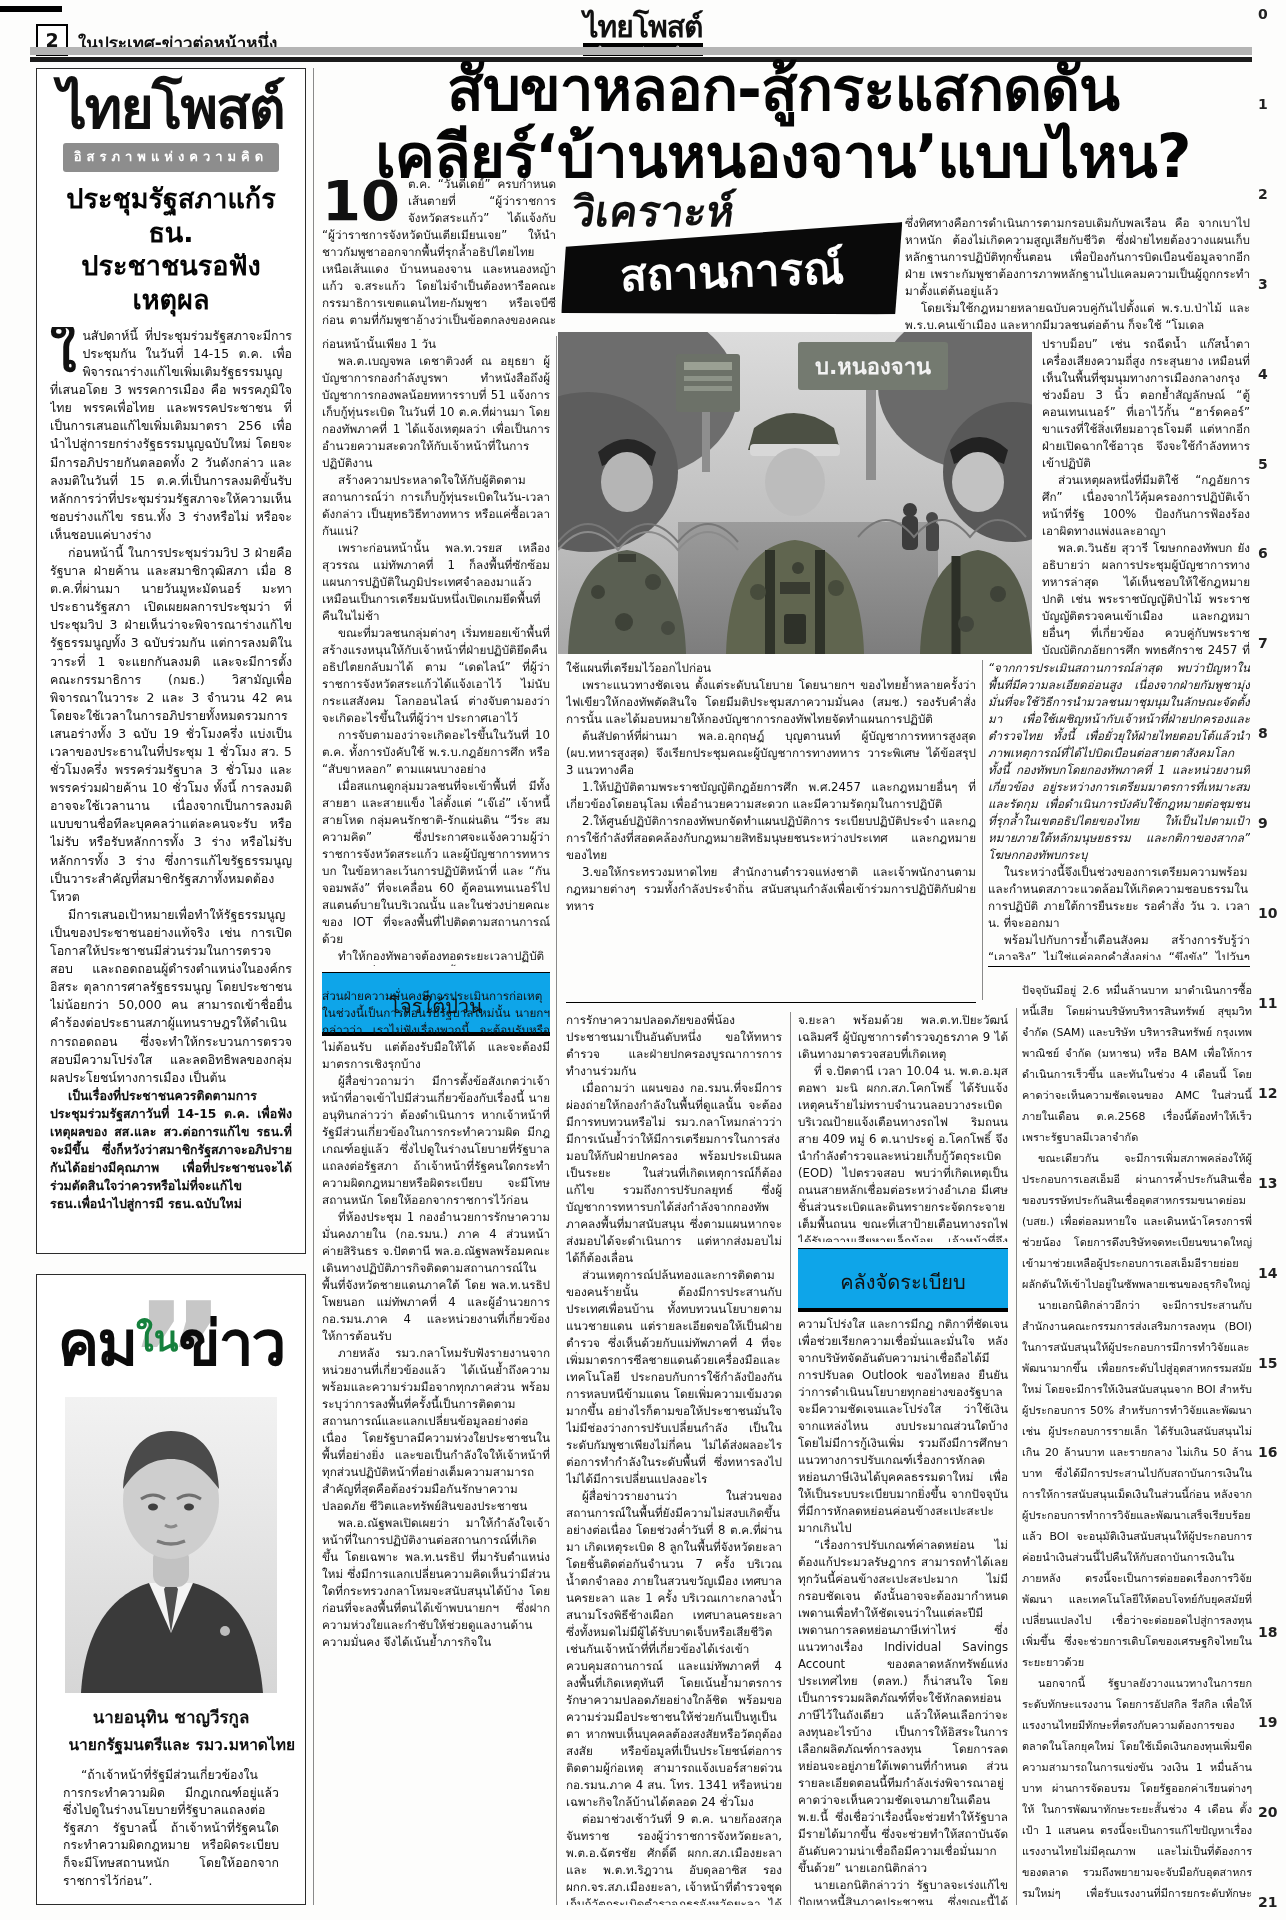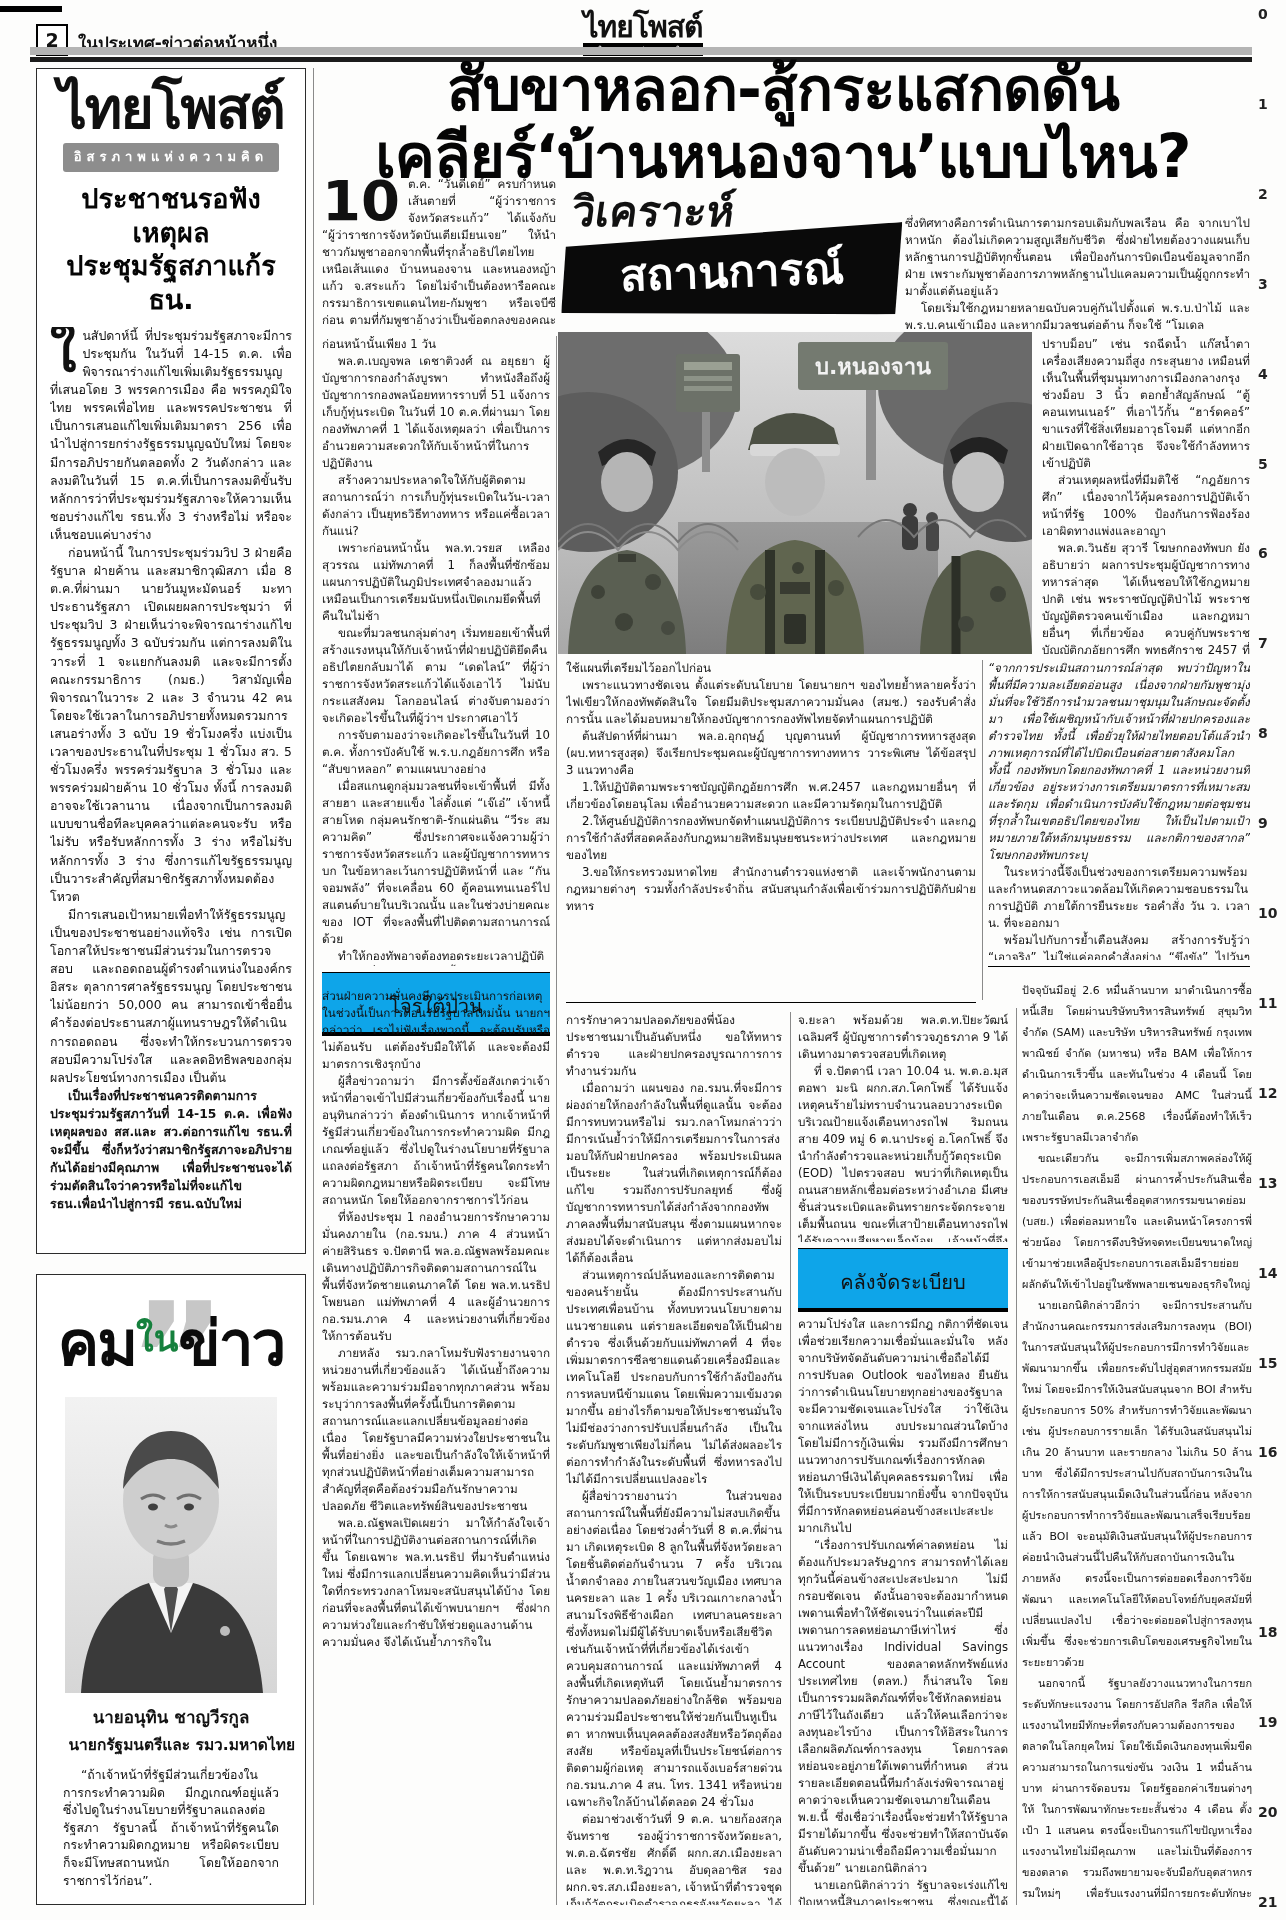--- a/index.html
+++ b/index.html
@@ -106,22 +106,22 @@
   <div class="abs vrule" style="left:313px;top:68px;height:1837px;"></div>
   <div class="abs vrule" style="left:556px;top:336px;height:1569px;"></div>
   <div class="abs vrule" style="left:790px;top:1012px;height:893px;"></div>
   <div class="abs vrule" style="left:982px;top:660px;height:340px;"></div>
   <div class="abs vrule" style="left:1016px;top:1008px;height:897px;"></div>
 
   <div class="abs box" style="left:36px;top:68px;width:270px;height:1186px;padding:10px 13px;box-sizing:border-box;">
     <div class="llogo">ไทยโพสต์</div>
     <div class="lbar">อิสรภาพแห่งความคิด</div>
     <div class="lhead">
+      <div>ประชุมรัฐสภาแก้รธน.</div>
       <div>ประชาชนรอฟังเหตุผล</div>
-      <div>ประชุมรัฐสภาแก้รธน.</div>
     </div>
     <div class="lbody" style="height:918px;overflow:hidden;">
       <p class="first"><span class="dropT">ใ</span><span>นสัปดาห์นี้ ที่ประชุมร่วมรัฐสภาจะมีการประชุมกัน ในวันที่ 14-15 ต.ค. เพื่อพิจารณาร่างแก้ไขเพิ่มเติมรัฐธรรมนูญ ที่เสนอโดย 3 พรรคการเมือง คือ พรรคภูมิใจไทย พรรคเพื่อไทย และพรรคประชาชน ที่เป็นการเสนอแก้ไขเพิ่มเติมมาตรา 256 เพื่อนำไปสู่การยกร่างรัฐธรรมนูญฉบับใหม่ โดยจะมีการอภิปรายกันตลอดทั้ง 2 วันดังกล่าว และลงมติในวันที่ 15 ต.ค.ที่เป็นการลงมติขั้นรับหลักการว่าที่ประชุมร่วมรัฐสภาจะให้ความเห็นชอบร่างแก้ไข รธน.ทั้ง 3 ร่างหรือไม่ หรือจะเห็นชอบแค่บางร่าง</span></p>
       <div>
           <p>ก่อนหน้านี้ ในการประชุมร่วมวิป 3 ฝ่ายคือ รัฐบาล ฝ่ายค้าน และสมาชิกวุฒิสภา เมื่อ 8 ต.ค.ที่ผ่านมา นายวันมูหะมัดนอร์ มะทา ประธานรัฐสภา เปิดเผยผลการประชุมว่า ที่ประชุมวิป 3 ฝ่ายเห็นว่าจะพิจารณาร่างแก้ไขรัฐธรรมนูญทั้ง 3 ฉบับร่วมกัน แต่การลงมติในวาระที่ 1 จะแยกกันลงมติ และจะมีการตั้งคณะกรรมาธิการ (กมธ.) วิสามัญเพื่อพิจารณาในวาระ 2 และ 3 จำนวน 42 คน โดยจะใช้เวลาในการอภิปรายทั้งหมดรวมการเสนอร่างทั้ง 3 ฉบับ 19 ชั่วโมงครึ่ง แบ่งเป็นเวลาของประธานในที่ประชุม 1 ชั่วโมง สว. 5 ชั่วโมงครึ่ง พรรคร่วมรัฐบาล 3 ชั่วโมง และพรรคร่วมฝ่ายค้าน 10 ชั่วโมง ทั้งนี้ การลงมติอาจจะใช้เวลานาน เนื่องจากเป็นการลงมติแบบขานชื่อทีละบุคคลว่าแต่ละคนจะรับ หรือไม่รับ หรือรับหลักการทั้ง 3 ร่าง หรือไม่รับหลักการทั้ง 3 ร่าง ซึ่งการแก้ไขรัฐธรรมนูญเป็นวาระสำคัญที่สมาชิกรัฐสภาทั้งหมดต้องโหวต</p>
           <p>มีการเสนอเป้าหมายเพื่อทำให้รัฐธรรมนูญเป็นของประชาชนอย่างแท้จริง เช่น การเปิดโอกาสให้ประชาชนมีส่วนร่วมในการตรวจสอบ และถอดถอนผู้ดำรงตำแหน่งในองค์กรอิสระ ตุลาการศาลรัฐธรรมนูญ โดยประชาชนไม่น้อยกว่า 50,000 คน สามารถเข้าชื่อยื่นคำร้องต่อประธานสภาผู้แทนราษฎรให้ดำเนินการถอดถอน ซึ่งจะทำให้กระบวนการตรวจสอบมีความโปร่งใส และลดอิทธิพลของกลุ่มผลประโยชน์ทางการเมือง เป็นต้น</p>
         </div>
       <p class="bold">เป็นเรื่องที่ประชาชนควรติดตามการประชุมร่วมรัฐสภาวันที่ 14-15 ต.ค. เพื่อฟังเหตุผลของ สส.และ สว.ต่อการแก้ไข รธน.ที่จะมีขึ้น ซึ่งก็หวังว่าสมาชิกรัฐสภาจะอภิปรายกันได้อย่างมีคุณภาพ เพื่อที่ประชาชนจะได้ร่วมตัดสินใจว่าควรหรือไม่ที่จะแก้ไข รธน.เพื่อนำไปสู่การมี รธน.ฉบับใหม่</p>
     </div>
   </div>

